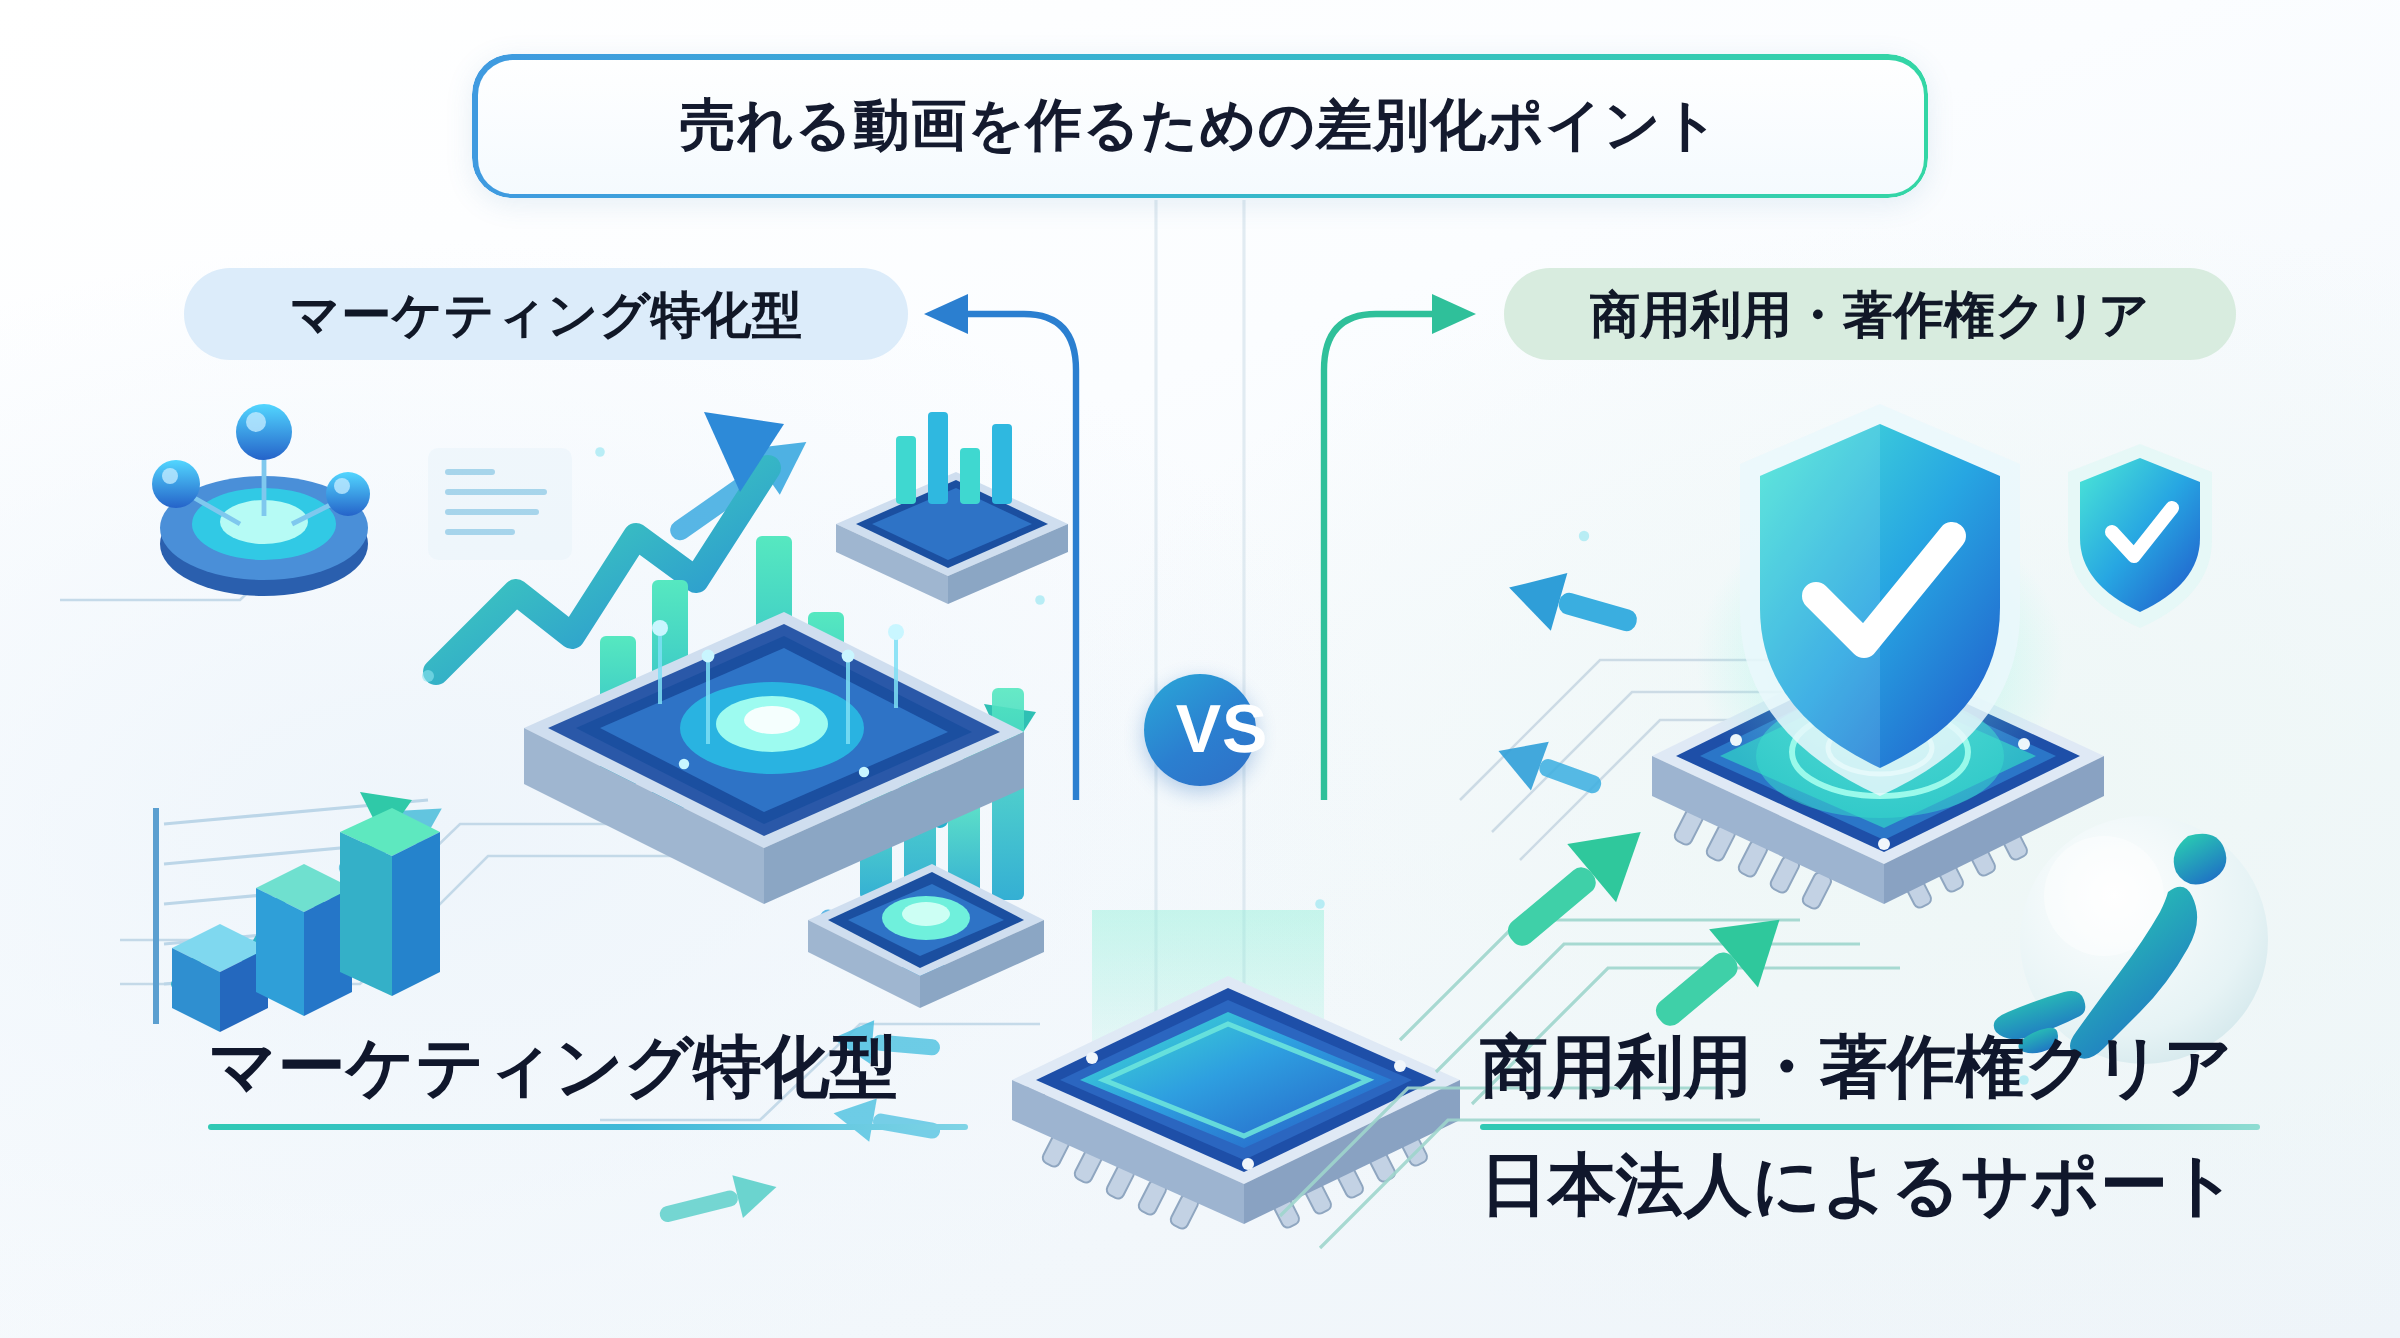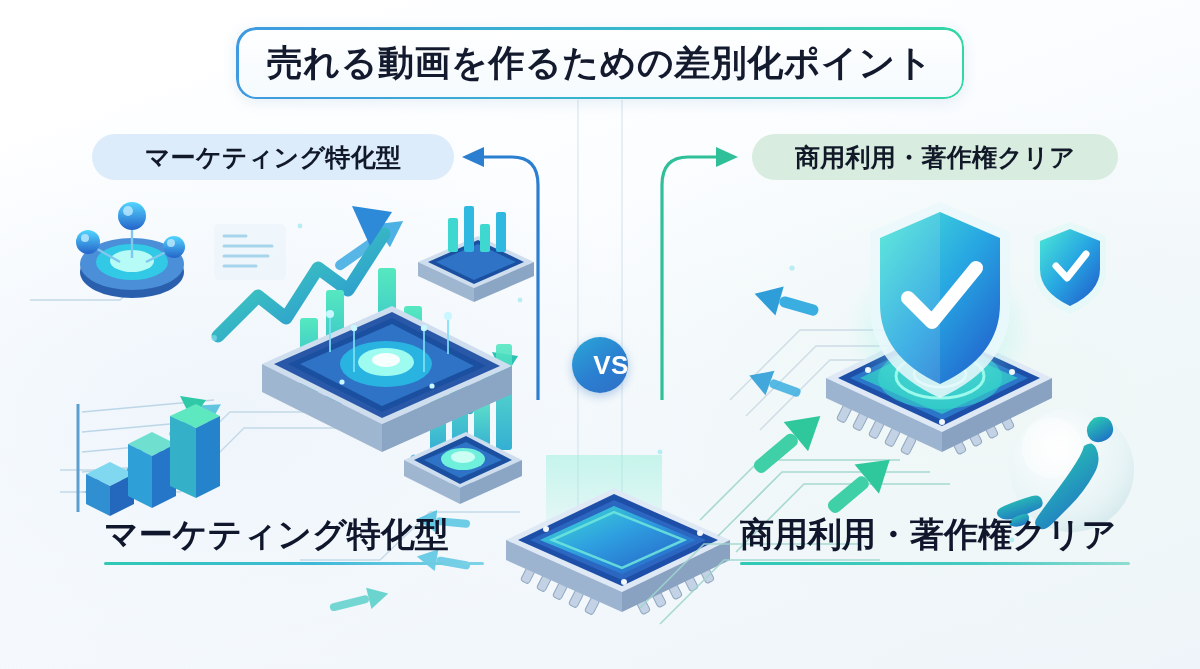--- a/index.html
+++ b/index.html
@@ -28,21 +28,21 @@
     z-index:40;
   }
   #title-box::before{
     content:"";position:absolute;inset:0;border-radius:20px;padding:2.5px;
     background:linear-gradient(90deg,#3f9ae0 0%,#37b4cf 48%,#33d6a5 100%);
     -webkit-mask:linear-gradient(#000 0 0) content-box,linear-gradient(#000 0 0);
     -webkit-mask-composite:xor;mask-composite:exclude;
     pointer-events:none;
   }
   #title-text{
-    position:relative;font-size:36px;font-weight:700;color:#141a2e;
+    position:relative;font-size:28px;font-weight:700;color:#141a2e;
     letter-spacing:.5px;white-space:nowrap;line-height:1;
   }
 
   
   .pill{
     position:absolute;height:46px;border-radius:23px;
     display:flex;align-items:center;justify-content:center;
     font-size:25px;font-weight:700;color:#111827;white-space:nowrap;
     z-index:35;letter-spacing:.3px;
   }
@@ -69,21 +69,21 @@
 
   
   #vs-badge{
     position:absolute;left:572px;top:337px;width:56px;height:56px;border-radius:50%;
     background:linear-gradient(145deg,#2aa8d8 0%,#2b7fd0 55%,#2f6fc6 100%);
     box-shadow:0 3px 10px rgba(40,110,190,.33);
     display:flex;align-items:center;justify-content:center;
     z-index:45;
   }
   #vs-label{
-    color:#ffffff;font-size:26px;font-weight:700;letter-spacing:.5px;line-height:1;margin-left:22px;
+    color:#ffffff;font-size:34px;font-weight:700;letter-spacing:.5px;line-height:1;margin-left:22px;
   }
 </style>
 </head>
 <body>
 
 <div id="stage">
 
   <svg class="layer" viewBox="0 0 1200 669" xmlns="http://www.w3.org/2000/svg">
     <defs>
       <linearGradient id="gBlue" x1="0" y1="0" x2="0" y2="1">
@@ -454,15 +454,16 @@
   </div>
 
   <div class="caption" id="caption-left">
     <div class="cap-head">マーケティング特化型</div>
     <div class="cap-rule"></div>
   </div>
 
   <div class="caption" id="caption-right">
     <div class="cap-head">商用利用・著作権クリア</div>
     <div class="cap-rule"></div>
+    <div class="cap-sub">日本法人によるサポート</div>
   </div>
 
 </div>
 
 </body></html>

